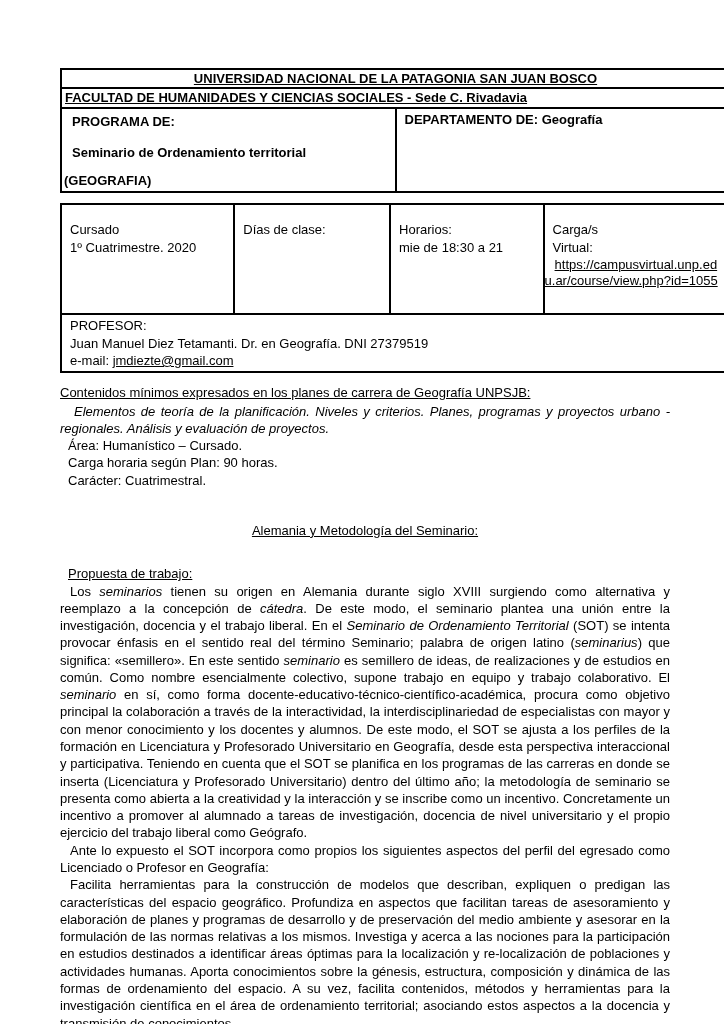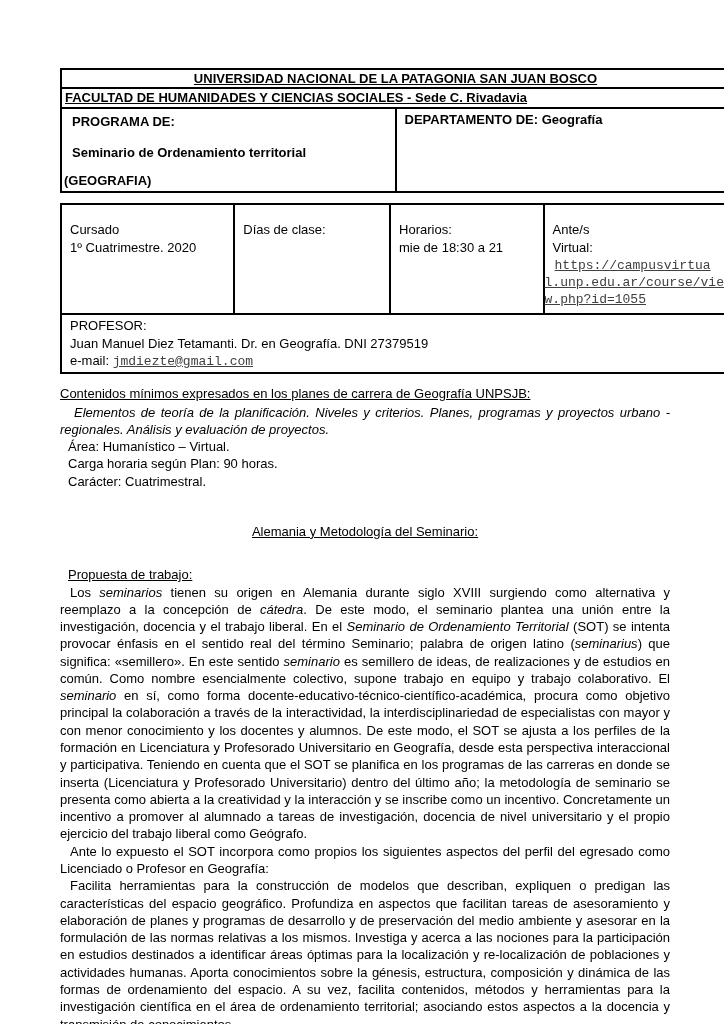--- a/index.html
+++ b/index.html
@@ -27,21 +27,21 @@
   .t1 .prog-label { margin:2px 0 0 8px; }
   .t1 .prog-name  { margin:14px 0 0 8px; }
   .t1 .prog-paren { margin:11px 0 0 0; }
   .t1 .cell-depto { font-weight:bold; padding:2px 4px 0 8px; }
 
   
   .t2 { margin-top:10px; }
   .t2 .row-top td { height:92px; padding-top:16px; }
   .t2 .pad { padding-left:8px; }
   .t2 .row-prof td { height:50px; padding:2px 4px 2px 8px; }
-  .link { color:#404040; text-decoration:underline; cursor:pointer;font-family:Liberation Mono, monospace; }
+  .link { color:#000000; text-decoration:underline; cursor:pointer; }
   .aula-link { text-indent:10px; word-break:break-all; line-height:1.25; margin-top:1px; }
 
   
   .sec-contenidos { margin-top:11px; }
   .h-underline { font-weight:normal; text-decoration:underline; }
   .descr { font-style:italic; text-align:justify; text-indent:14px; margin:1px 0 0 0; }
   .meta { margin-left:8px; }
   .meta b { font-weight:normal;text-align:right; }
   .h-center { text-align:center; margin-top:33px; }
   .h-propuesta { margin:26px 0 0 8px; }
@@ -93,41 +93,41 @@
           <div>1º Cuatrimestre. 2020</div>
         </td>
         <td class="pad">
           <div>Días de clase:</div>
         </td>
         <td class="pad">
           <div>Horarios:</div>
           <div>mie de 18:30 a 21</div>
         </td>
         <td class="pad">
-          <div>Ante/s</div>
+          <div>Carga/s</div>
           <div>Virtual:</div>
           <div class="aula-link" style="margin-left:-8px;">
             <a class="link">https://campusvirtual.unp.edu.ar/course/view.php?id=1055</a>
           </div>
         </td>
       </tr>
       <tr class="row-prof">
         <td colspan="4">
           <div>PROFESOR:</div>
           <div>Juan Manuel Diez Tetamanti. Dr. en Geografía. DNI 27379519</div>
           <div><span>e-mail: </span><a class="link">jmdiezte@gmail.com</a></div>
         </td>
       </tr>
     </tbody>
       </table>
 
     <div class="sec-contenidos">
       <div class="h-underline">Contenidos mínimos expresados en los planes de carrera de Geografía UNPSJB:</div>
       <div class="descr">Elementos de teoría de la planificación. Niveles y criterios. Planes, programas y proyectos urbano - regionales. Análisis y evaluación de proyectos.</div>
-      <div class="meta"><b>Área:</b><span> Humanístico – Virtual.</span></div>
+      <div class="meta"><b>Área:</b><span> Humanístico – Cursado.</span></div>
       <div class="meta"><b>Carga horaria según Plan:</b><span> 90 horas.</span></div>
       <div class="meta"><b>Carácter:</b><span> Cuatrimestral.</span></div>
     </div>
 
     <div class="h-center">
       <span class="h-underline">Alemania y Metodología del Seminario:</span>
     </div>
 
     <div class="h-propuesta">
       <span class="h-underline">Propuesta de trabajo:</span>

